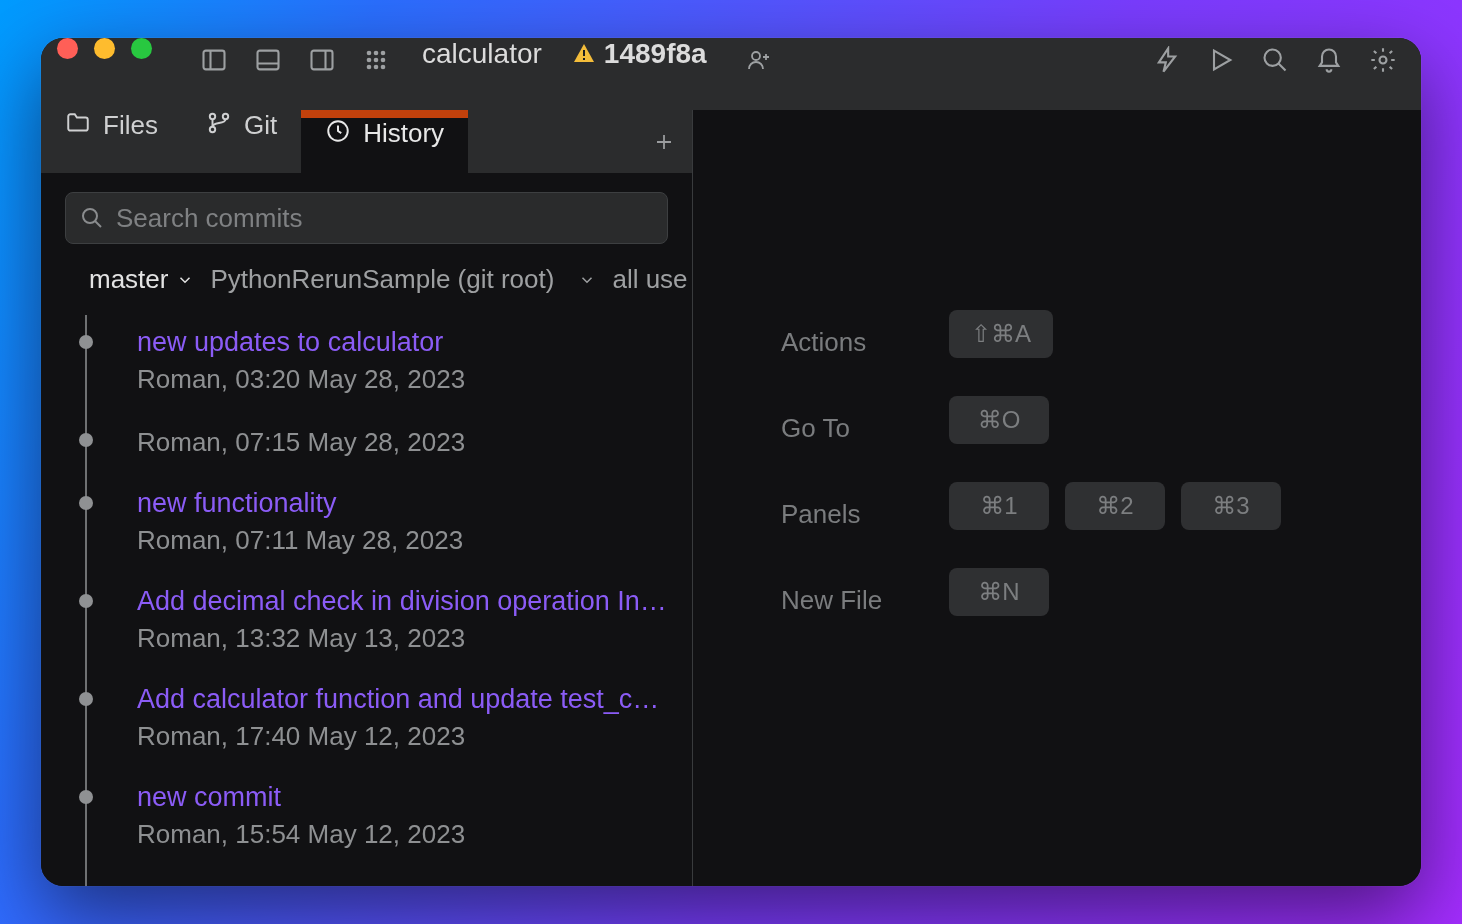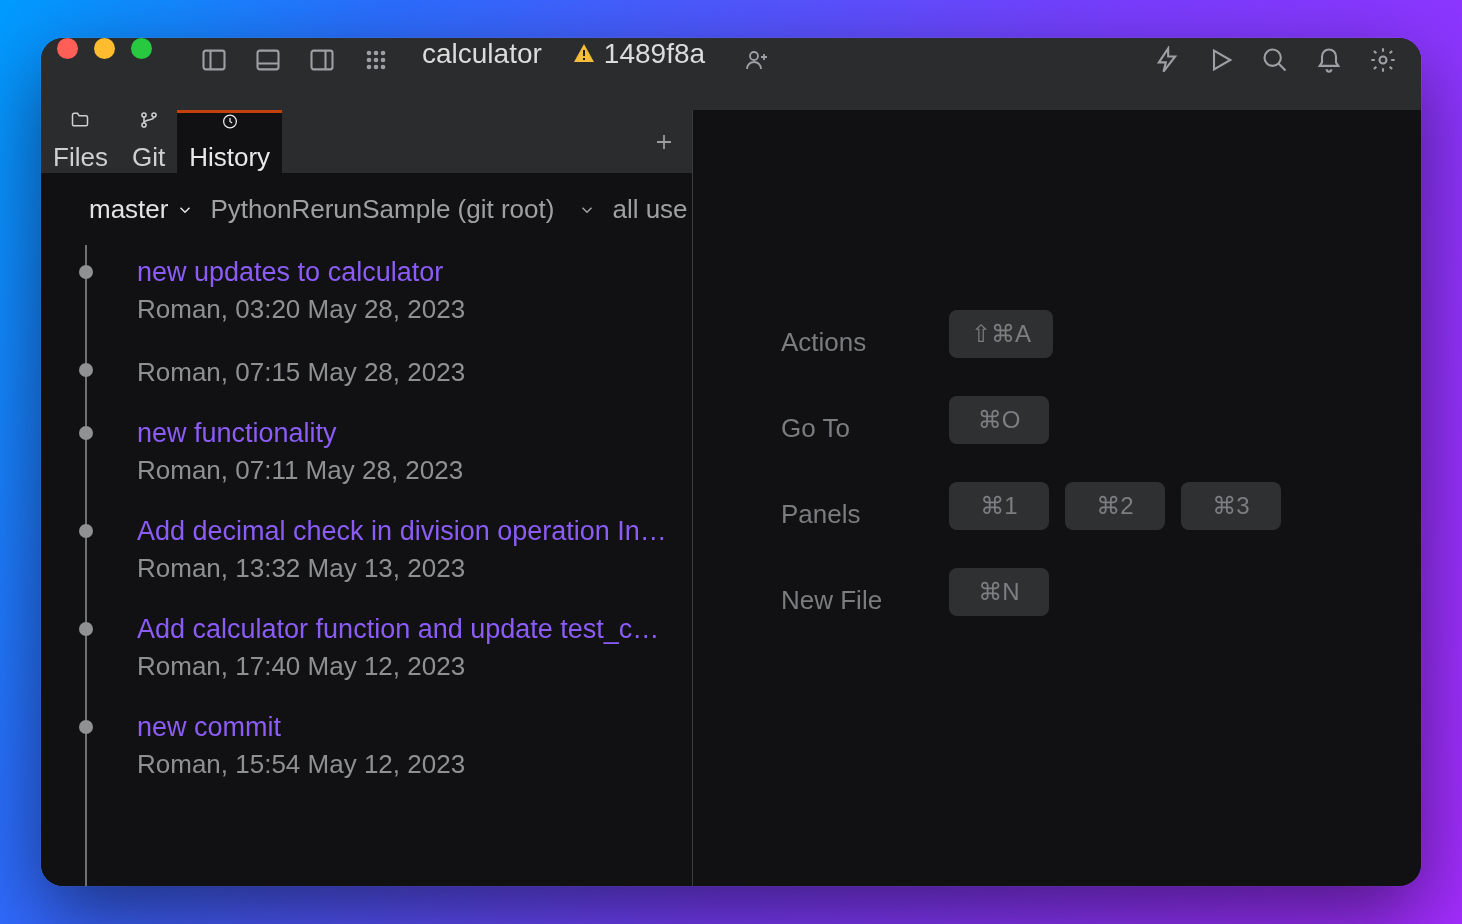--- a/index.html
+++ b/index.html
@@ -45,21 +45,21 @@
     width: 44px; height:44px;
     display:flex; align-items:center; justify-content:center;
     color:#9da0a2;
   }
   .titlebar-btn svg { width:28px; height:28px; }
   .titlebar-btn.small svg { width:24px; height:24px; }
 
   .project-name { color:#dcdcdc; font-size:28px; margin-left:14px; margin-right:20px; }
   .hash-group { display:flex; align-items:center; gap:8px; }
   .warn { width:24px; height:24px; }
-  .hash { color:#dcdcdc; font-size:28px; }
+  .hash { color:#dcdcdc; font-size:28px;font-weight:bold; }
 
   .titlebar-spacer { flex:1; }
 
   
   .body {
     flex:1;
     display:flex;
     min-height:0;
   }
   .left-pane {
@@ -80,30 +80,28 @@
   
   .tabs-row {
     height:64px;
     background:#2b2c2d;
     display:flex;
     align-items:stretch;
     border-bottom:1px solid #111113;
   }
   .tab {
     display:flex;
-    align-items:center;
     gap:12px;
-    padding:0 12px;
+    padding:0 24px;
     color:#cfd0d1;
     font-size:26px;
-    flex-direction:column;
   }
   .tab.active {
     background:#111113;
-    border-top:3px solid #c2410c;
+    border-top:8px solid #c2410c;
     color:#e8e8e8;
   }
   .tab svg { width:26px; height:26px; }
   .tabs-spacer { flex:1; }
   .add-tab { width:56px; display:flex; align-items:center; justify-content:center; color:#9a9c9e; font-size:30px; }
 
   
   .search-wrap { padding:18px 24px 0 24px; }
   .search-box {
     background:#2a2b2c;
@@ -308,20 +306,29 @@
         </div>
         <div class="tabs-spacer"></div>
         <div class="add-tab">
           <svg viewBox="0 0 24 24" width="24" height="24" fill="none" stroke="currentColor" stroke-width="1.8">
               <line x1="12" y1="5" x2="12" y2="19"></line>
               <line x1="5" y1="12" x2="19" y2="12"></line>
             </svg>
         </div>
       </div>
 
+      <div class="search-wrap">
+        <div class="search-box">
+          <svg viewBox="0 0 24 24" fill="none" stroke="currentColor" stroke-width="2">
+              <circle cx="10" cy="10" r="7"></circle>
+              <line x1="15" y1="15" x2="21" y2="21"></line>
+            </svg>
+          <input placeholder="Search commits" style="">
+        </div>
+      </div>
 
       <div class="filters">
         <span class="branch">
           <span>master</span>
           <svg class="chev" viewBox="0 0 24 24" fill="none" stroke="currentColor" stroke-width="2">
               <path d="M6 9l6 6 6-6"></path>
             </svg>
         </span>
         <span class="root">
           <span>PythonRerunSample (git root)</span>

